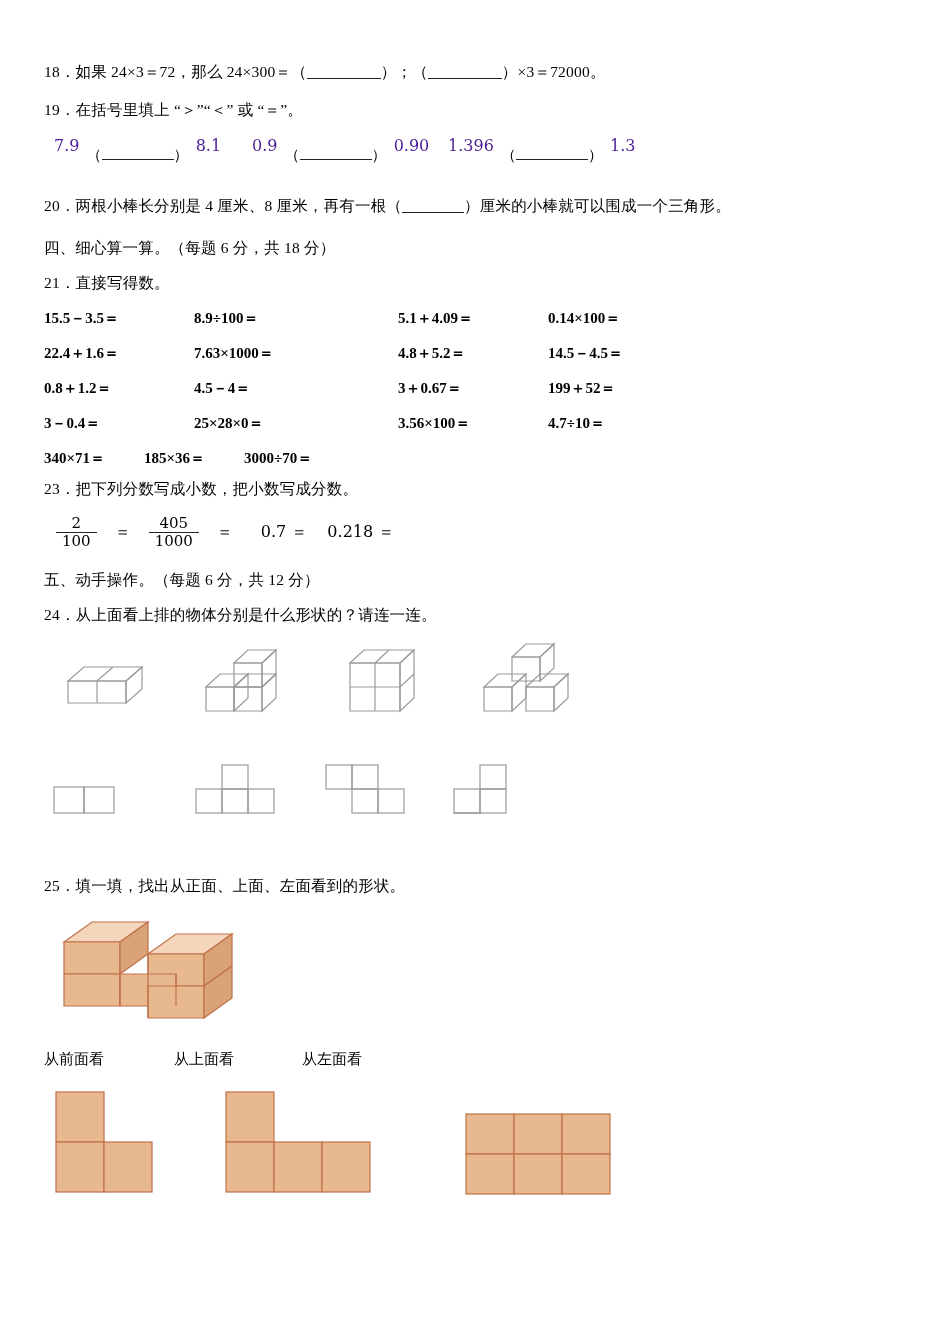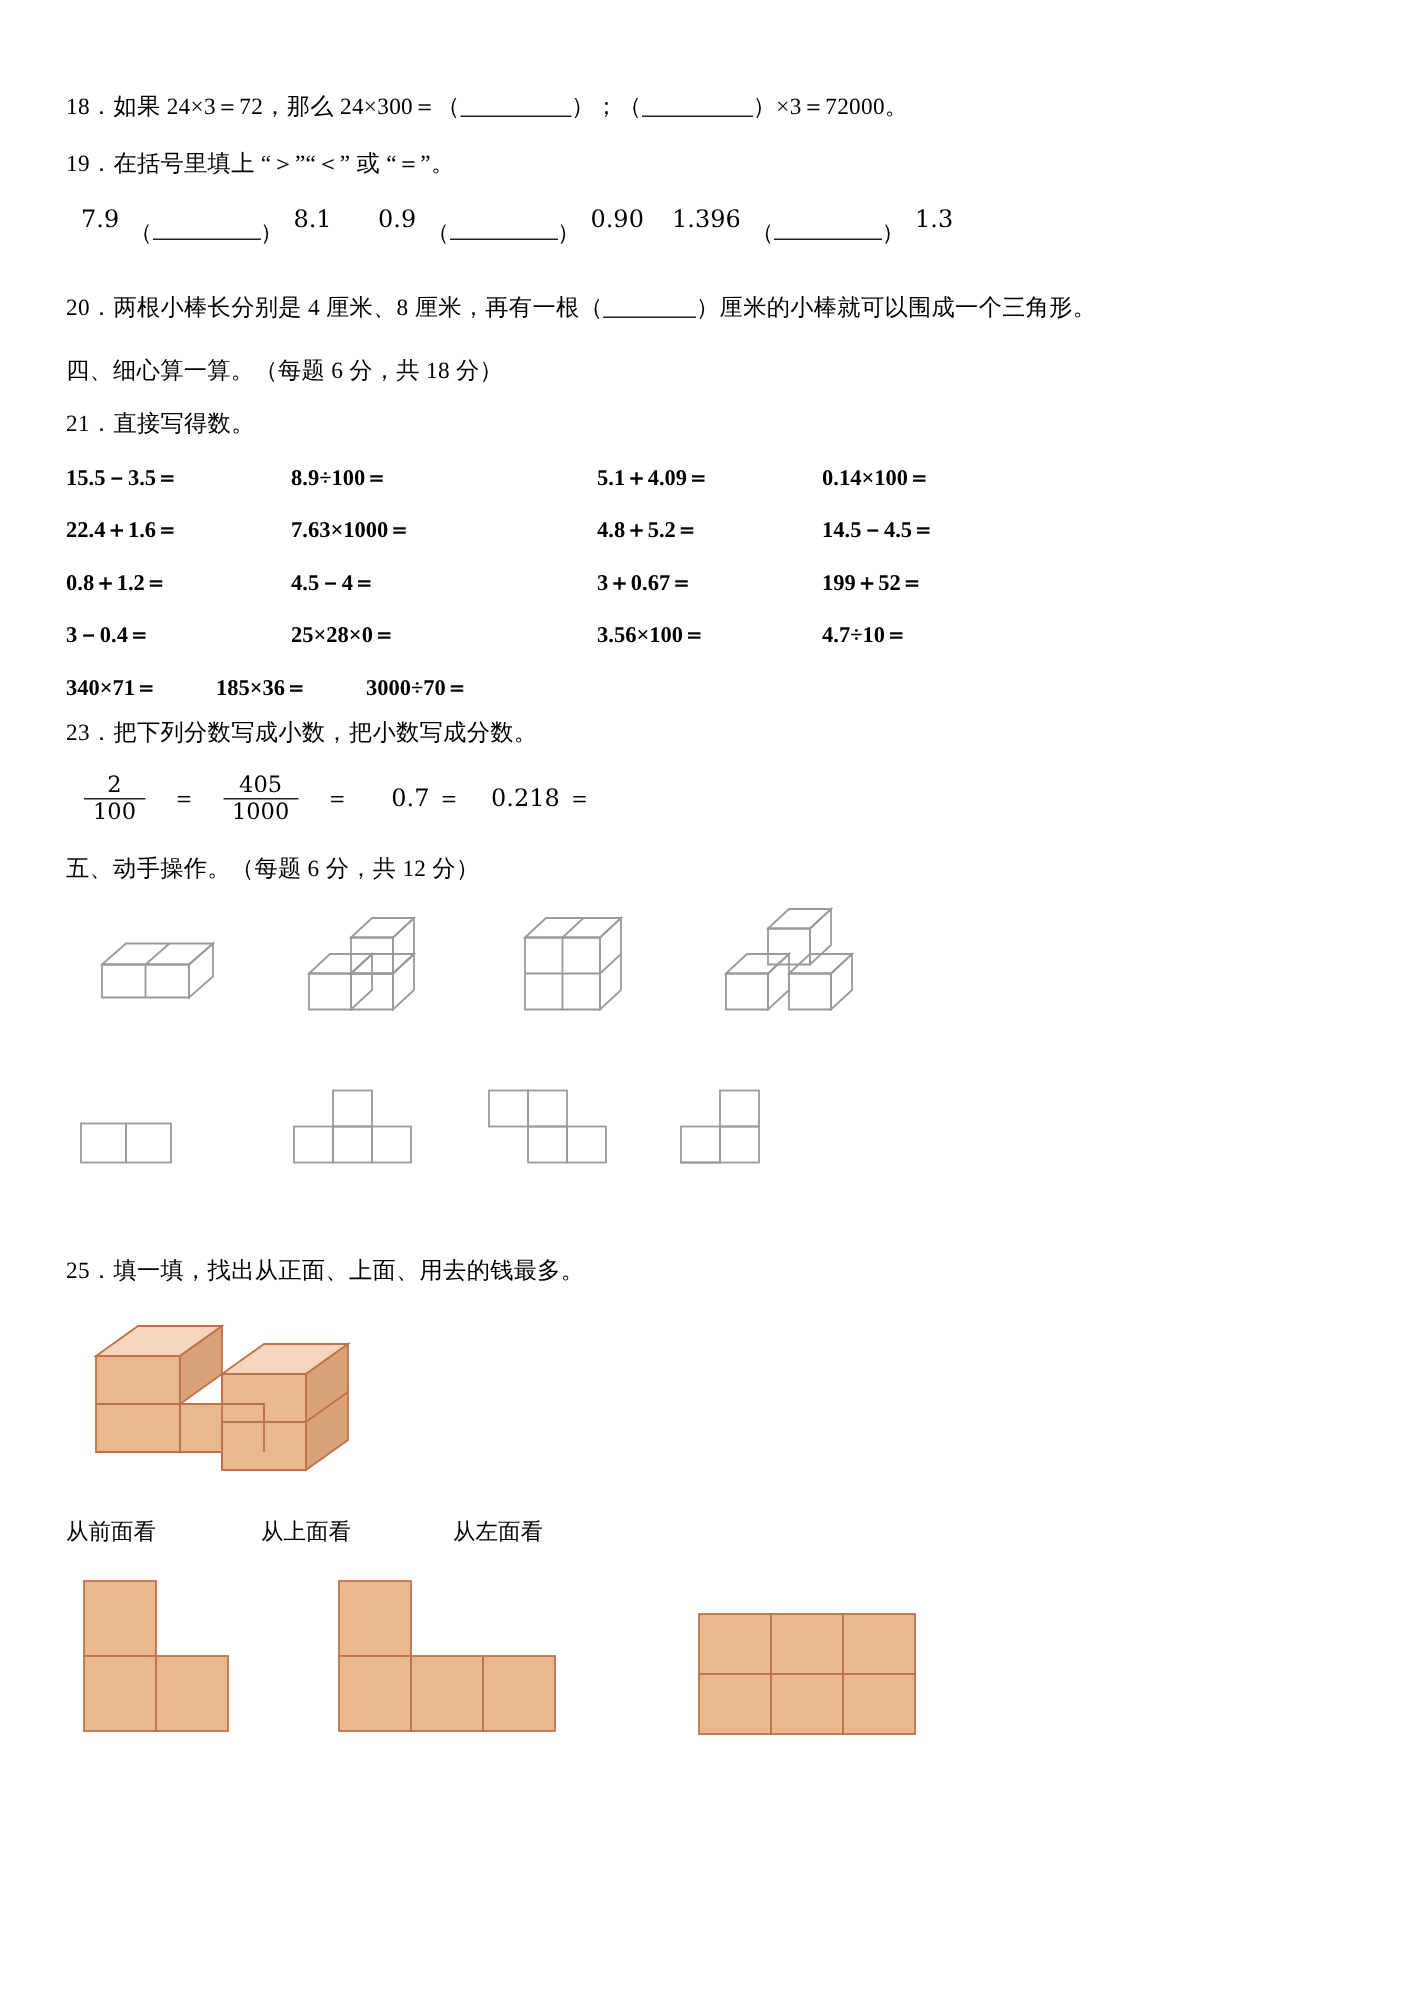--- a/index.html
+++ b/index.html
@@ -51,21 +51,21 @@
     margin: 6px 0 14px 0;
     font-family: "DejaVu Serif", serif;
   }
   .cmp-item {
     position: absolute;
     top: 0;
     white-space: nowrap;
   }
   .cmp-num {
     font-size: 16px;
-    color: #000000;
+    color: #4c1d95;
   }
   .cmp-par {
     display: inline-block;
     position: relative;
     top: 9px;
     font-size: 15px;
     margin: 0 2px;
   }
   .cmp-par .u {
     display: inline-block;
@@ -244,20 +244,23 @@
         <span class="num">405</span>
         <span class="den">1000</span>
       </span>
       <span class="eqs">＝</span>
       <span class="dec">0.7 ＝</span>
       <span class="dec">0.218 ＝</span>
     </div>
 
     <p class="line sec">五、动手操作。（每题 6 分，共 12 分）</p>
 
+    <p class="line">
+      <span>24．</span><span>从上面看上排的物体分别是什么形状的？请连一连。</span>
+    </p>
 
     <div class="shapes24">
 
       <svg class="sv" style="left:10px; top:0;" width="110" height="80" viewBox="0 0 110 80">
         <g fill="none" stroke="#9a9a9a" stroke-width="1.2">
           <path d="M14 40 L14 62 L72 62 L72 40 Z"></path>
           <path d="M14 40 L30 26 L88 26 L72 40 Z"></path>
           <path d="M72 40 L88 26 L88 48 L72 62 Z"></path>
           <path d="M43 40 L43 62"></path>
           <path d="M43 40 L59 26"></path>
@@ -339,21 +342,21 @@
         <g fill="none" stroke="#9a9a9a" stroke-width="1.2">
           <rect x="28" y="2" width="26" height="24"></rect>
           <rect x="2" y="26" width="26" height="24"></rect>
           <rect x="28" y="26" width="26" height="24"></rect>
           <rect x="2" y="50" width="26" height="0.1"></rect>
         </g>
       </svg>
     </div>
 
     <p class="line" style="margin-top:18px;">
-      <span>25．</span><span>填一填，找出从正面、上面、用去的钱最多。</span>
+      <span>25．</span><span>填一填，找出从正面、上面、左面看到的形状。</span>
     </p>
 
     <div class="q25-block">
       <svg style="position:absolute; left:4px; top:0;" width="230" height="125" viewBox="0 0 230 125">
         <g stroke="#c0714a" stroke-width="1.2">
 
           <polygon points="16,30 44,10 100,10 72,30" fill="#f3d6bb"></polygon>
           <polygon points="16,30 72,30 72,62 16,62" fill="#e8b98f"></polygon>
           <polygon points="72,30 100,10 100,42 72,62" fill="#d9a377"></polygon>
 

